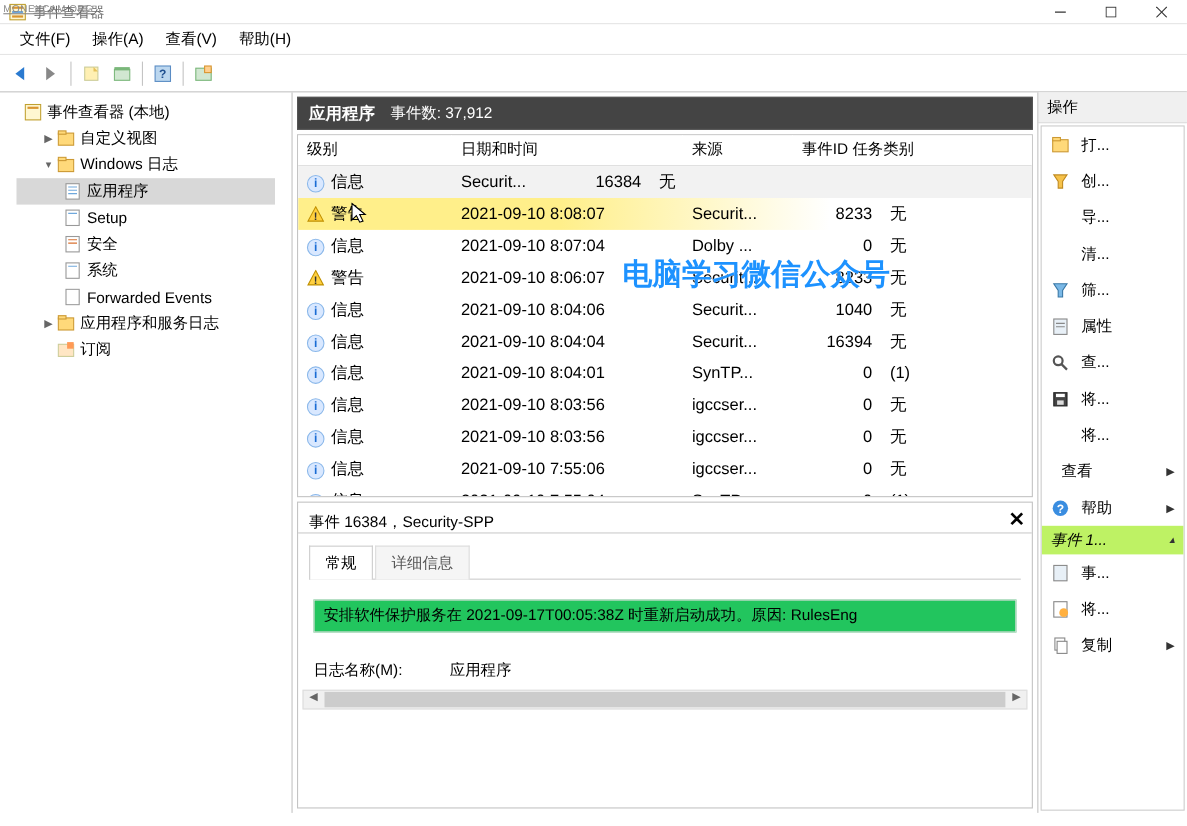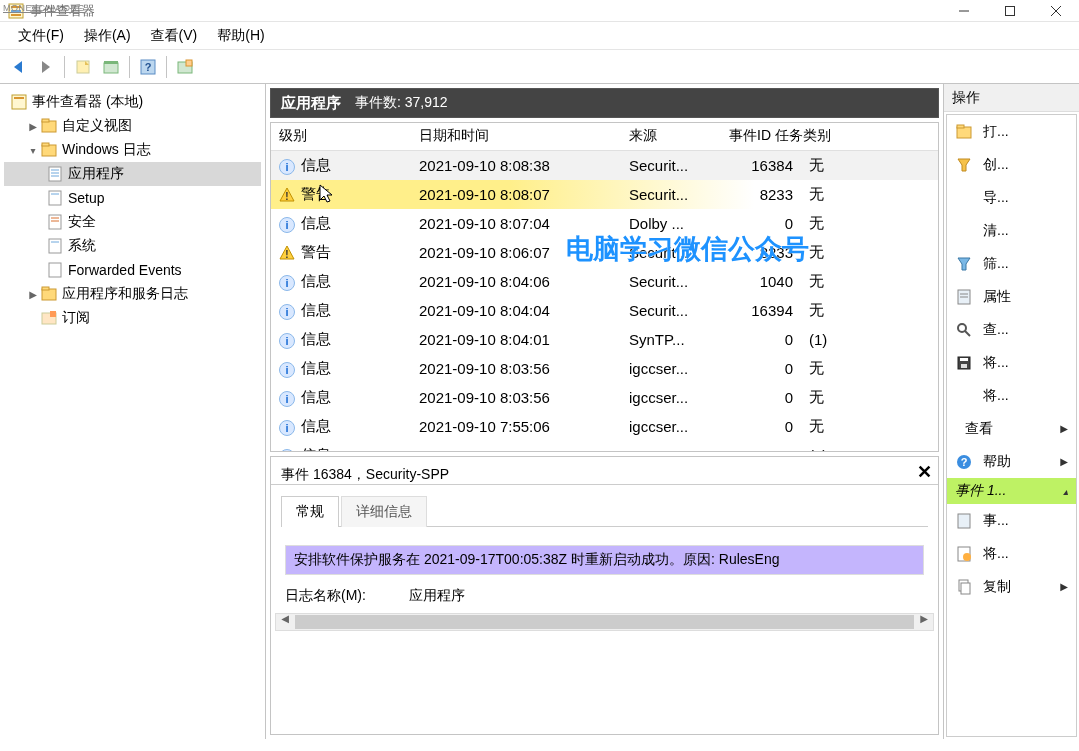--- a/index.html
+++ b/index.html
@@ -8,21 +8,21 @@
 .titlebar .icon-app { width: 16px; height: 16px; margin-left: 8px; margin-right: 6px; display: inline-flex; }
 .titlebar .title { flex: 1; color: #696969; }
 .titlebar .wc { display: flex; }
 .titlebar .wc div { width: 46px; height: 34px; display: flex; align-items: center; justify-content: center; color: #555; }
 .menubar { height: 28px; display: flex; align-items: center; padding: 0 8px; font-size: 14px; border-bottom: 1px solid #e5e5e5; }
 .menubar .mitem { padding: 2px 10px; cursor: default; }
 .toolbar { height: 34px; display: flex; align-items: center; padding: 0 6px; border-bottom: 1px solid #c4c4c4; gap: 4px; }
 .toolbar .tbtn { width: 24px; height: 24px; display: flex; align-items: center; justify-content: center; border: 1px solid transparent; }
 .toolbar .sep { width: 1px; height: 22px; background: #c4c4c4; margin: 0 2px; }
 .main { display: flex; height: calc(100% - 34px - 28px - 34px); }
-.tree { width: 266px; min-width: 266px; border-right: 1px solid #c4c4c4; padding: 6px 4px; font-size: 14px; overflow: hidden; }
+.tree { width: 266px; min-width: 266px; border-right: 1px solid #c4c4c4; padding: 6px 15px; font-size: 14px; overflow: hidden; }
 .tree .node { display: flex; align-items: center; height: 24px; padding-left: 6px; white-space: nowrap; }
 .tree .expander { width: 14px; height: 14px; display: inline-flex; align-items: center; justify-content: center; font-size: 10px; color: #666; }
 .tree .ticon { width: 18px; height: 18px; margin-right: 4px; display: inline-flex; align-items: center; justify-content: center; }
 .tree .node.selected { background: #d8d8d8; }
 .tree .indent1 { padding-left: 22px; }
 .tree .indent2 { padding-left: 42px; }
 .center { flex: 1; display: flex; flex-direction: column; border-right: 1px solid #c4c4c4; }
 .center-hdr { height: 30px; background: #444; color: #fff; display: flex; align-items: center; padding: 0 10px; font-size: 15px; border: 1px solid #555; margin: 4px 4px 0 4px; }
 .center-hdr .count { margin-left: 14px; font-size: 14px; }
 .watermark { position: absolute; right: 134px; top: 147px; color: #1d92ff; font-size: 27px; font-weight: 700; z-index: 50; pointer-events: none; white-space: nowrap; text-shadow: 0 0 1px #fff; }
@@ -39,21 +39,21 @@
 .lvl-icon { width: 16px; height: 16px; display: inline-flex; align-items: center; justify-content: center; border-radius: 50%; font-size: 11px; font-weight: bold; }
 .lvl-info { background: #d9e8ff; color: #1a6cd4; border: 1px solid #8bb8ea; }
 .row.highlight { background: radial-gradient(circle at 55px 14px, #ffef8a 0%, #ffef8a 30%, rgba(255,239,138,0) 70%); }
 .detail { margin: 0 4px 4px 4px; border: 1px solid #c4c4c4; flex: 1; position: relative; display: flex; flex-direction: column; }
 .detail-hdr { height: 28px; display: flex; align-items: flex-end; padding: 0 10px; font-size: 14px; font-family: SimSun, monospace; border-bottom: 1px solid #ccc; }
 .closex { position: absolute; right: 6px; top: 4px; font-weight: bold; font-size: 18px; cursor: pointer; }
 .tabs { display: flex; border-bottom: 1px solid #ccc; margin: 10px 10px 0 10px; }
 .tab { padding: 6px 14px; font-size: 14px; border: 1px solid #ccc; border-bottom: none; background: #fff; margin-right: 2px; position: relative; top: 1px; cursor: default; }
 .tab.inactive { background: #f5f5f5; color: #555; border-color: #ddd; }
 .detail-body { padding: 18px 14px 0 14px; font-size: 14px; }
-.detail-msg { background: #c4b5fd; border: 1px solid #ddd; padding: 5px 8px; margin-bottom: 12px; font-size: 14px; white-space: nowrap; overflow: hidden; }
+.detail-msg { background: #22c55e; border: 1px solid #ddd; padding: 5px 8px; margin-bottom: 26px; font-size: 14px; white-space: nowrap; overflow: hidden; }
 .detail-label { display: inline-block; width: 120px; }
 .hscroll { height: 18px; background: #f0f0f0; margin: 8px 4px 4px 4px; border: 1px solid #ddd; display: flex; align-items: center; justify-content: space-between; }
 .hscroll .arr { width: 18px; height: 18px; text-align: center; font-size: 10px; color: #666; }
 .actions { width: 135px; min-width: 135px; font-size: 14px; display: flex; flex-direction: column; }
 .actions .ahdr { background: #f0f0f0; height: 28px; display: flex; align-items: center; padding: 0 8px; font-size: 14px; border-bottom: 1px solid #ddd; font-weight: normal; }
 .actions .abody { flex: 1; overflow: hidden; border: 1px solid #ccc; margin: 2px; }
 .actions .group-title { padding: 4px 8px; display: flex; align-items: center; justify-content: space-between; font-size: 14px; }
 .actions .aitem { display: flex; align-items: center; height: 33px; padding: 0 8px; gap: 10px; white-space: nowrap; overflow: hidden; }
 .aicon { width: 18px; height: 18px; display: inline-flex; align-items: center; justify-content: center; flex-shrink: 0; }
 .tri { font-size: 10px; color: #333; }
@@ -257,21 +257,20 @@
         <div class="c-date">日期和时间</div>
         <div class="c-src">来源</div>
         <div style="flex:1">事件ID 任务类别</div>
       </div>
       <div class="grid-body" id="grid-body">
           <div class="row" style="position: relative;">
             <div class="cell c-level">
               <span><span class="lvl-icon lvl-info">i</span></span>
               <span>信息</span>
             </div>
-            <div class="cell c-date">2021-09-10 8:08:38</div>
             <div class="cell c-src">Securit...</div>
             <div class="cell c-id">16384</div>
             <div class="cell c-cat">无</div>
           </div>
           <div class="row highlight" style="position: relative;">
             <div class="cell c-level">
               <span>
                 <svg width="16" height="16">
                   <path d="M8 1 L15 14 L1 14 Z" fill="#ffd040" stroke="#c09000"></path>
                   <text x="8" y="13" font-size="10" text-anchor="middle" fill="#333" font-weight="bold">!</text>

